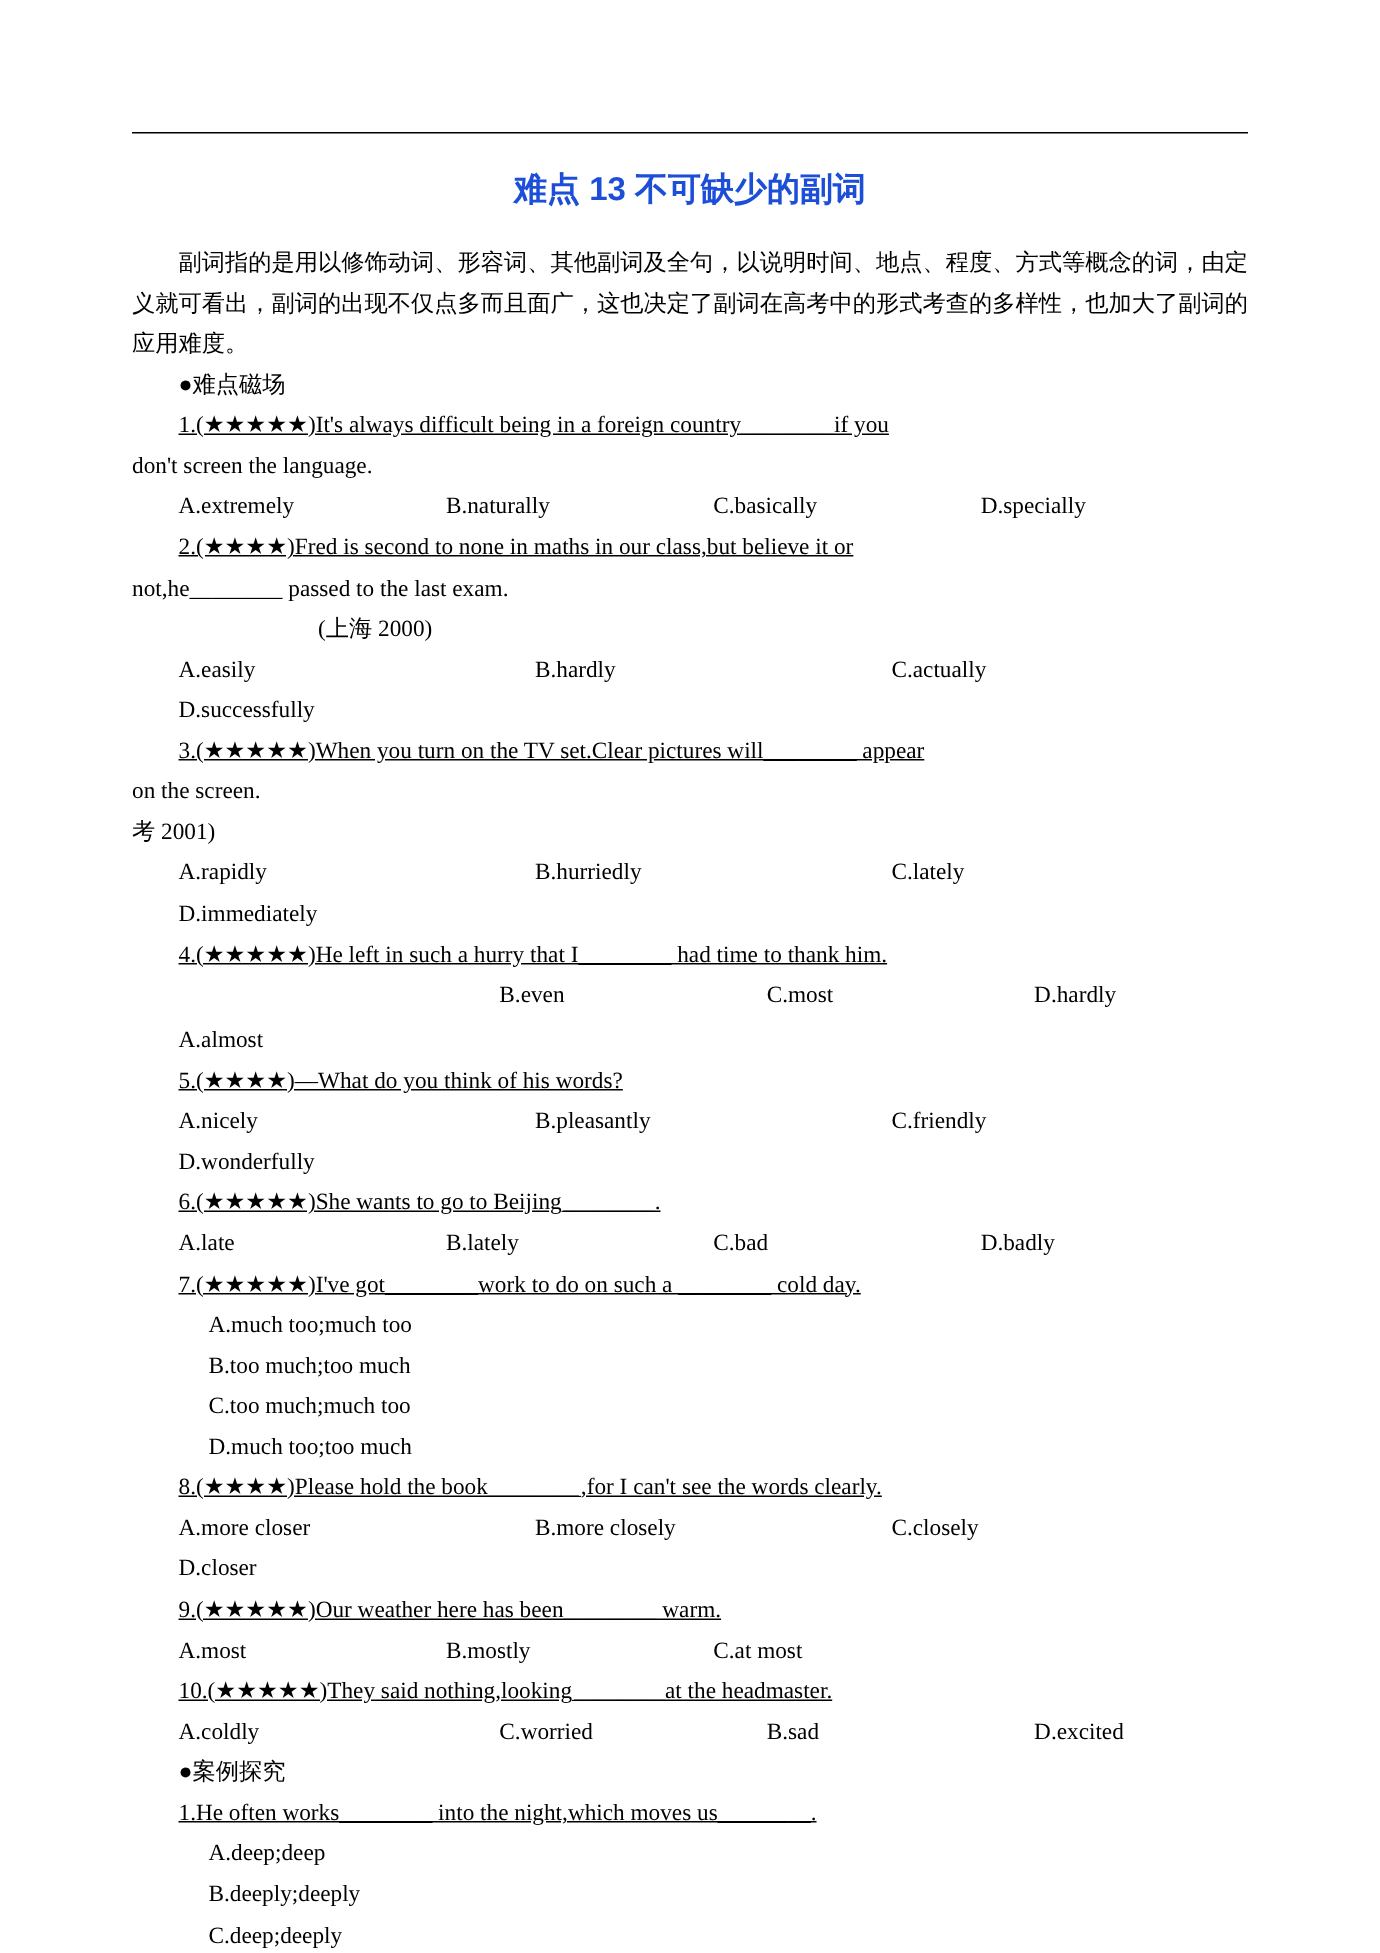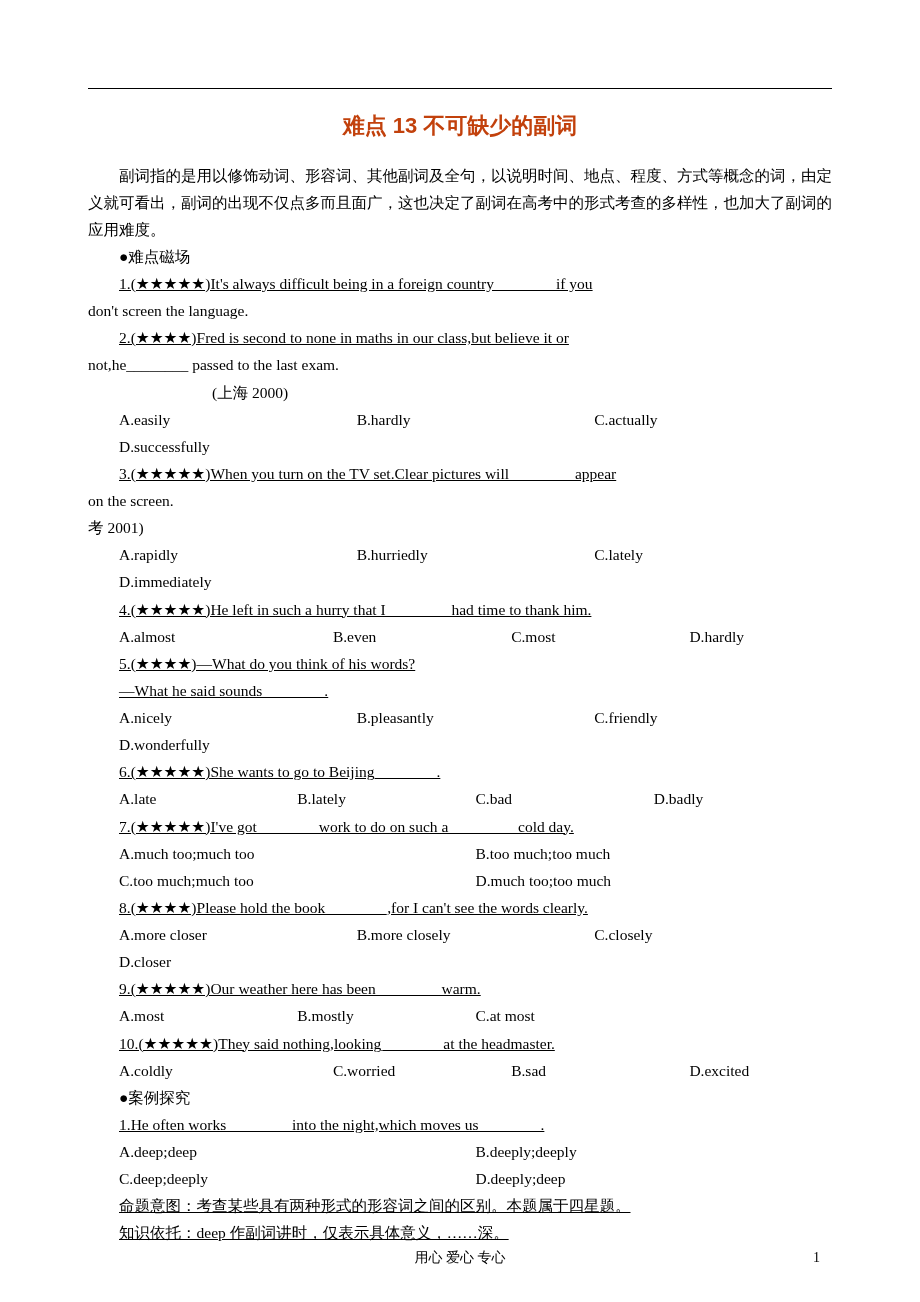--- a/index.html
+++ b/index.html
@@ -17,21 +17,21 @@
     box-sizing: border-box;
     padding: 88px 88px 40px 88px;
     position: relative;
   }
   .rule {
     border-top: 1px solid #000;
     margin: 0 0 18px 0;
   }
   .title {
     text-align: center;
-    color: #c2410c;
+    color: #1d4ed8;
     font-family: "SimHei", "黑体", sans-serif;
     font-size: 22px;
     font-weight: bold;
     margin-bottom: 16px;
   }
   .intro {
     text-indent: 2em;
     text-align: justify;
   }
   .section-head {
@@ -49,21 +49,21 @@
     padding-left: 2em;
     display: flex;
     flex-wrap: wrap;
   }
   .opt {
     flex: 0 0 auto;
     white-space: pre;
   }
   .opt.w25 { width: 25%; }
   .opt.w33 { width: 33.33%; }
-  .opt.w50 { width: 50%; }
+  .opt.w50 { width: 50%; margin-left: 20px; }
   .opt.w100 { width: 100%; }
   .footer {
     position: absolute;
     bottom: 32px;
     left: 0;
     width: 100%;
     text-align: center;
     font-size: 14px;
   }
   .pagenum {
@@ -81,20 +81,26 @@
   <div class="rule"></div>
 
   <div class="title">难点 13  不可缺少的副词</div>
 
   <div class="intro">副词指的是用以修饰动词、形容词、其他副词及全句，以说明时间、地点、程度、方式等概念的词，由定义就可看出，副词的出现不仅点多而且面广，这也决定了副词在高考中的形式考查的多样性，也加大了副词的应用难度。</div>
 
   <div class="section-head">●难点磁场</div>
 
   <div class="stem">1.(★★★★★)It's always difficult being in a foreign country________if you</div>
   <div class="continuation">don't screen the language.</div>
+  <div class="options">
+    <span class="opt w25">A.extremely</span>
+    <span class="opt w25">B.naturally</span>
+    <span class="opt w25">C.basically</span>
+    <span class="opt w25">D.specially</span>
+  </div>
 
   <div class="stem">2.(★★★★)Fred is second to none in maths in our class,but believe it or</div>
   <div class="continuation">not,he________ passed to the last exam.</div>
   <div style="padding-left:8em;">(上海 2000)</div>
   <div class="options">
     <span class="opt w33">A.easily</span>
     <span class="opt w33">B.hardly</span>
     <span class="opt w33">C.actually</span>
     <span class="opt w100">D.successfully</span>
   </div>
@@ -106,28 +112,27 @@
   <div class="continuation">考 2001)</div>
   <div class="options">
     <span class="opt w33">A.rapidly</span>
     <span class="opt w33">B.hurriedly</span>
     <span class="opt w33">C.lately</span>
     <span class="opt w100">D.immediately</span>
   </div>
 
   <div class="stem">4.(★★★★★)He left in such a hurry that I________ had time to thank him.</div>
   <div class="options">
-    <span class="opt" style="width:30%;">A.almost</span>
+    <span class="opt" style="width:30%;margin-top:30px;">A.almost</span>
     <span class="opt" style="width:25%;">B.even</span>
     <span class="opt" style="width:25%;">C.most</span>
     <span class="opt" style="width:20%;">D.hardly</span>
   </div>
 
   <div class="stem">5.(★★★★)—What do you think of his words?</div>
-  <div class="stem">—What he said sounds________.</div>
   <div class="options">
     <span class="opt w33">A.nicely</span>
     <span class="opt w33">B.pleasantly</span>
     <span class="opt w33">C.friendly</span>
     <span class="opt w100">D.wonderfully</span>
   </div>
 
   <div class="stem">6.(★★★★★)She wants to go to Beijing________.</div>
   <div class="options">
     <span class="opt w25">A.late</span>

